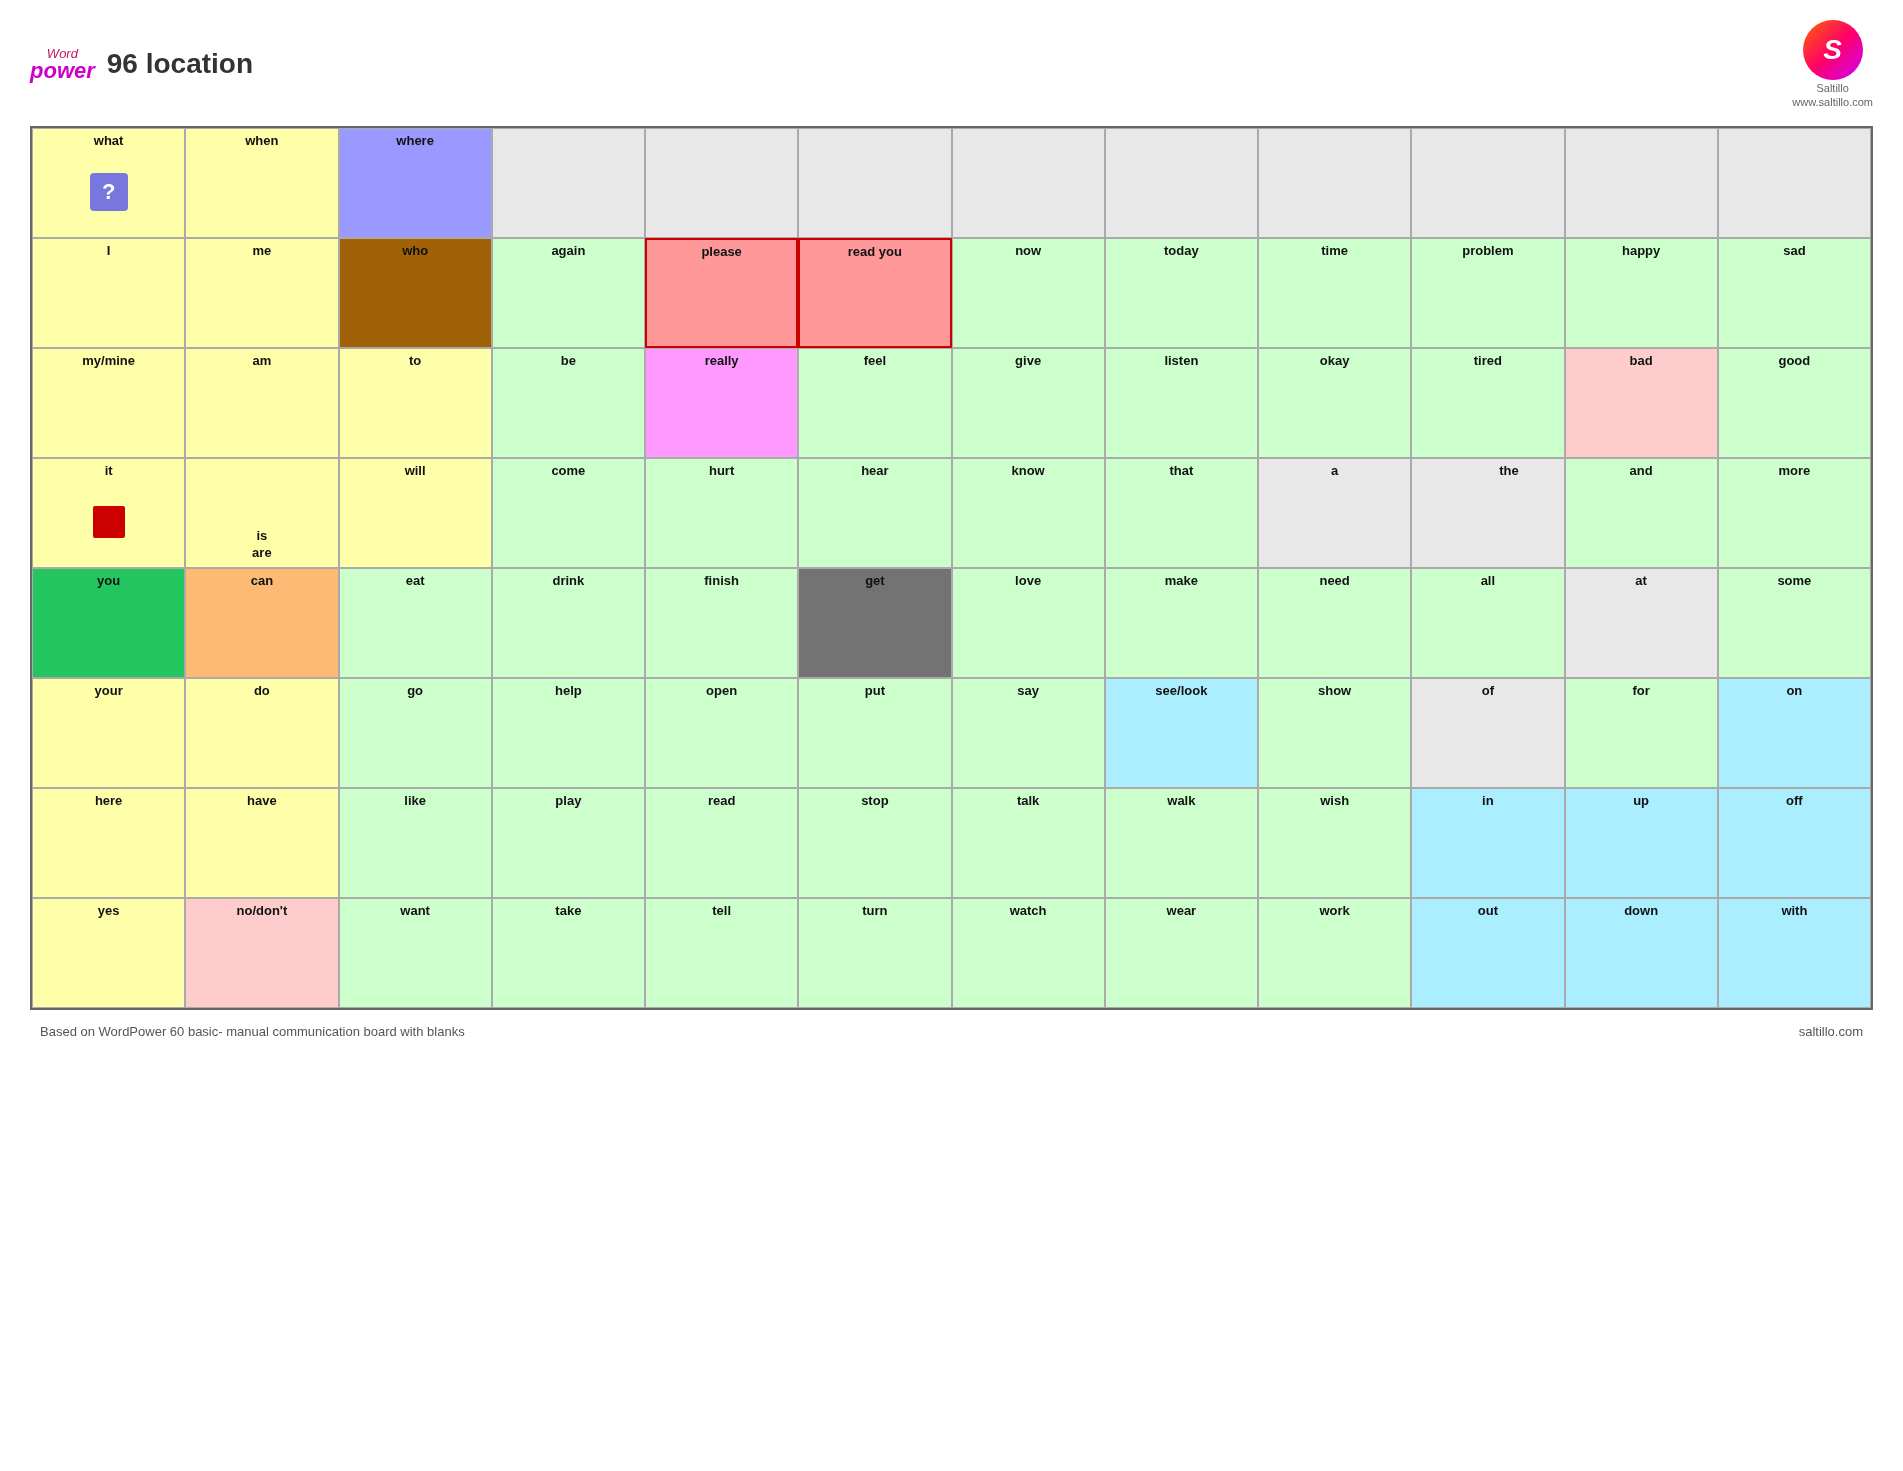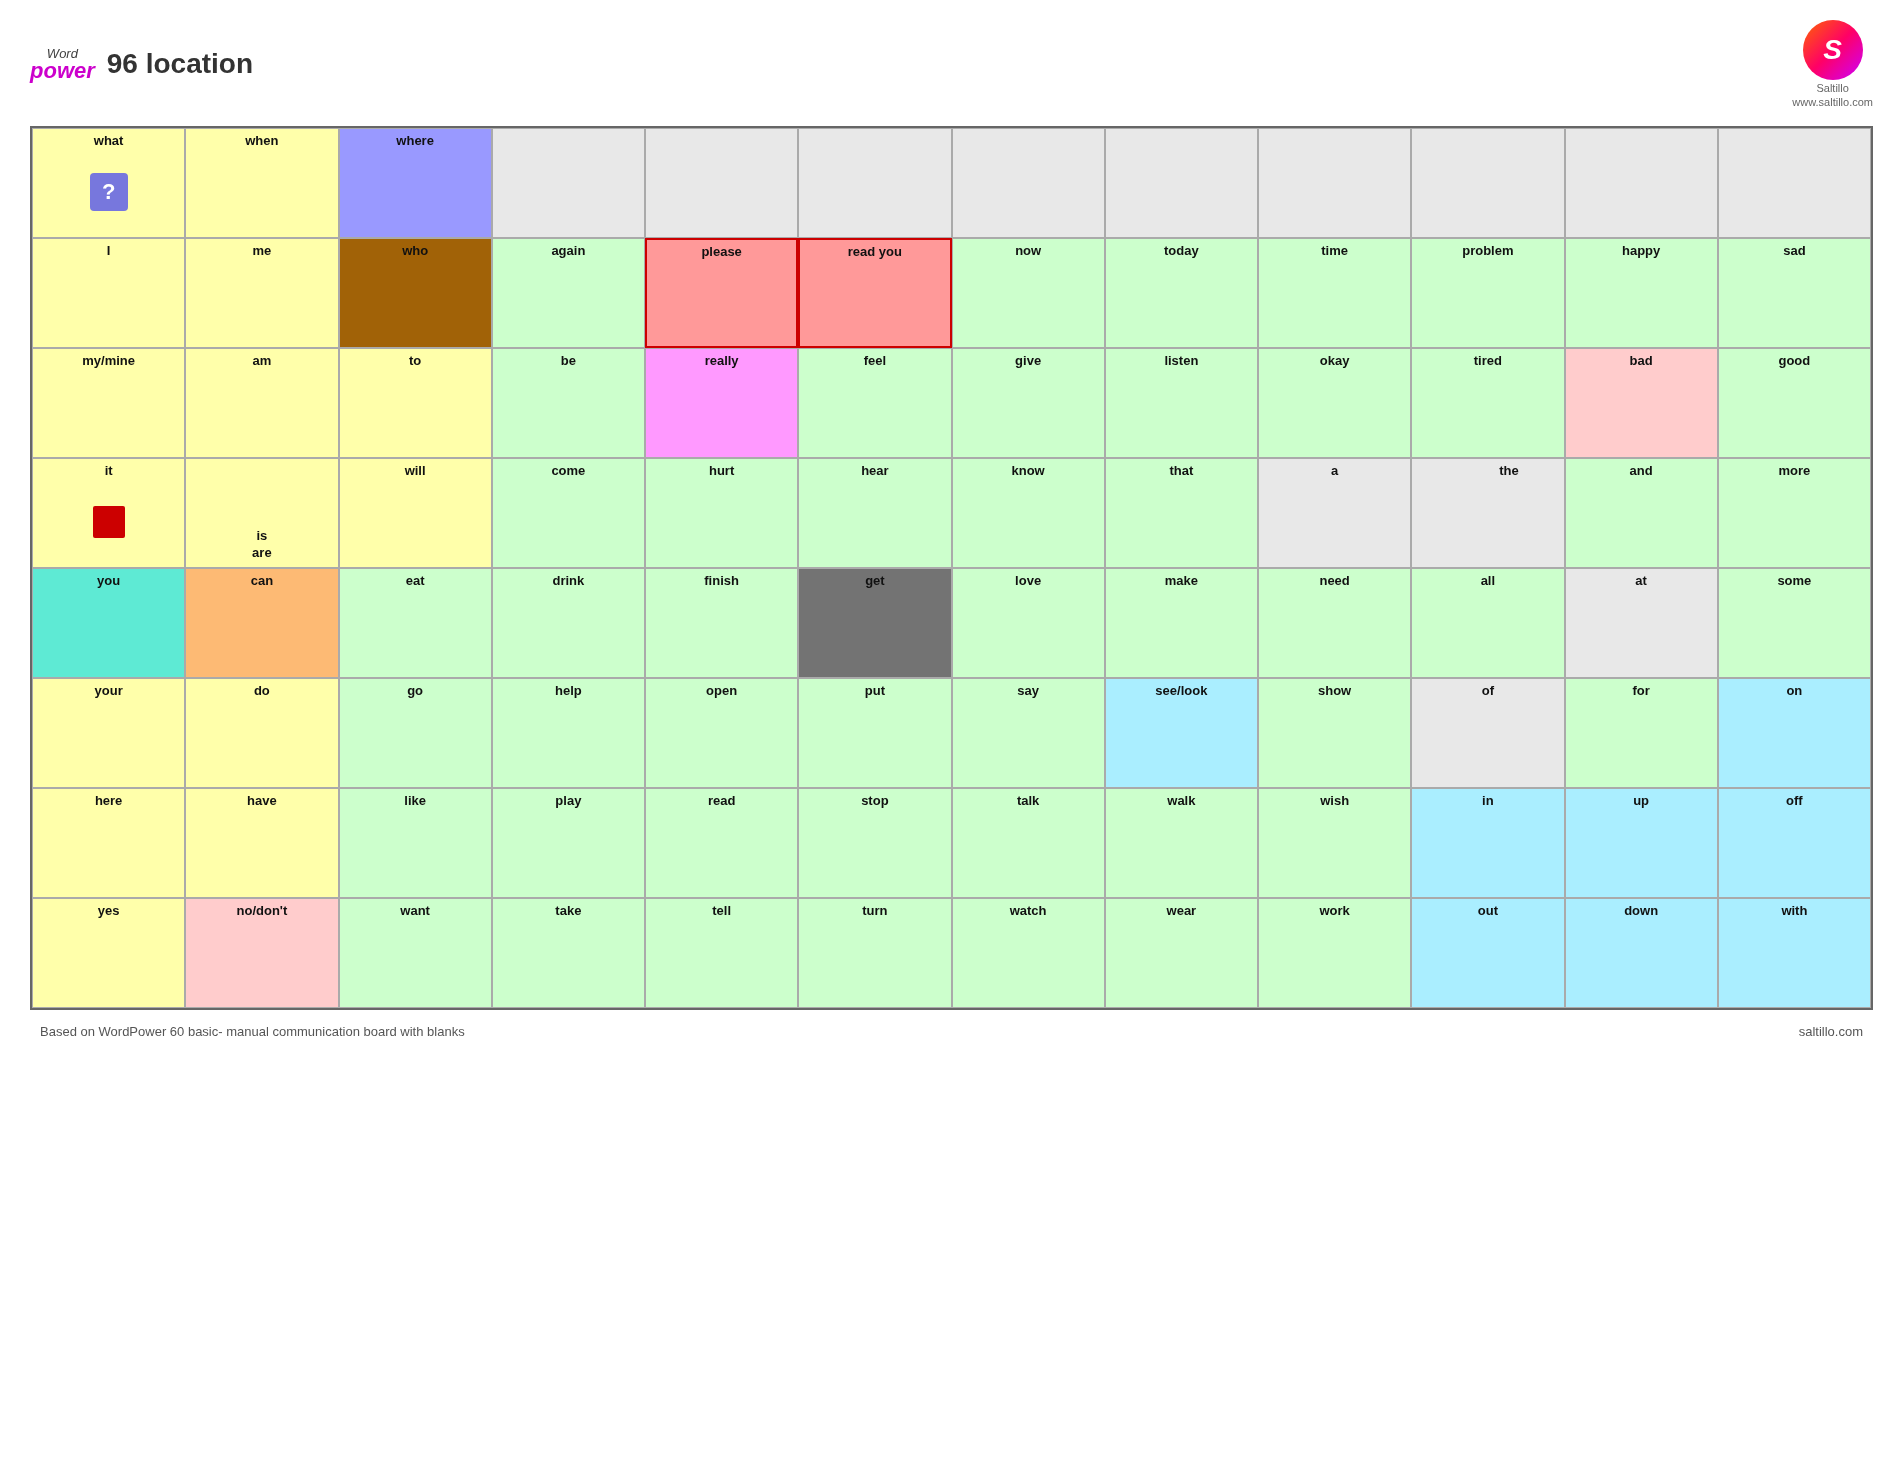--- a/index.html
+++ b/index.html
@@ -23,21 +23,21 @@
     }
     .word-power-logo {
       display: flex;
       flex-direction: column;
       align-items: center;
       line-height: 1;
     }
     .logo-word {
       font-size: 13px;
       font-style: italic;
-      color: #404040;
+      color: #be185d;
     }
     .logo-power {
       font-size: 22px;
       font-weight: bold;
       font-style: italic;
       color: #cc00cc;
     }
     .header-title {
       font-size: 28px;
       font-weight: bold;
@@ -150,21 +150,21 @@
     .row3-col3 { background: #ccffcc; }
     .row3-col4 { background: #ccffcc; }
     .row3-col5 { background: #ccffcc; }
     .row3-col6 { background: #ccffcc; }
     .row3-col7 { background: #ccffcc; }
     .row3-col8 { background: #e8e8e8; }
     .row3-col9 { background: #e8e8e8; padding-left: 44px; }
     .row3-col10 { background: #ccffcc; }
     .row3-col11 { background: #ccffcc; }
 
-    .row4-col0 { background: #5eead4; }
+    .row4-col0 { background: #22c55e; }
     .row4-col1 { background: #fdba74; }
     .row4-col2 { background: #ccffcc; }
     .row4-col3 { background: #ccffcc; }
     .row4-col4 { background: #ccffcc; }
     .row4-col5 { background: #737373; }
     .row4-col6 { background: #ccffcc; }
     .row4-col7 { background: #ccffcc; }
     .row4-col8 { background: #ccffcc; }
     .row4-col9 { background: #ccffcc; }
     .row4-col10 { background: #e8e8e8; }

